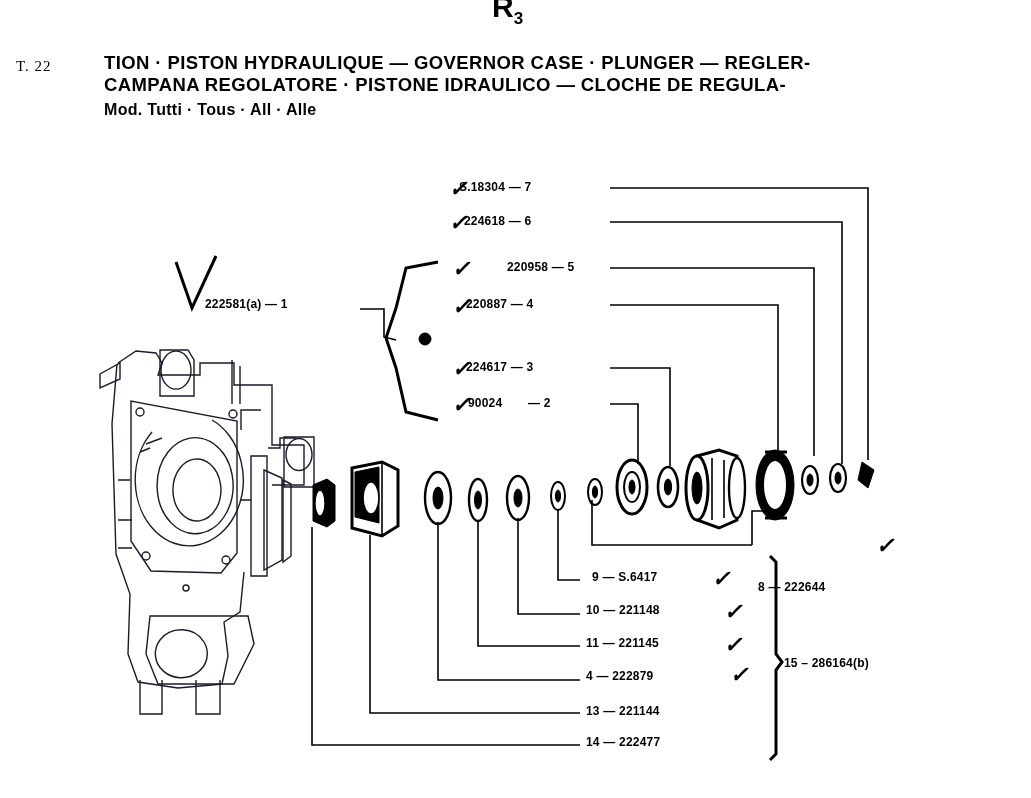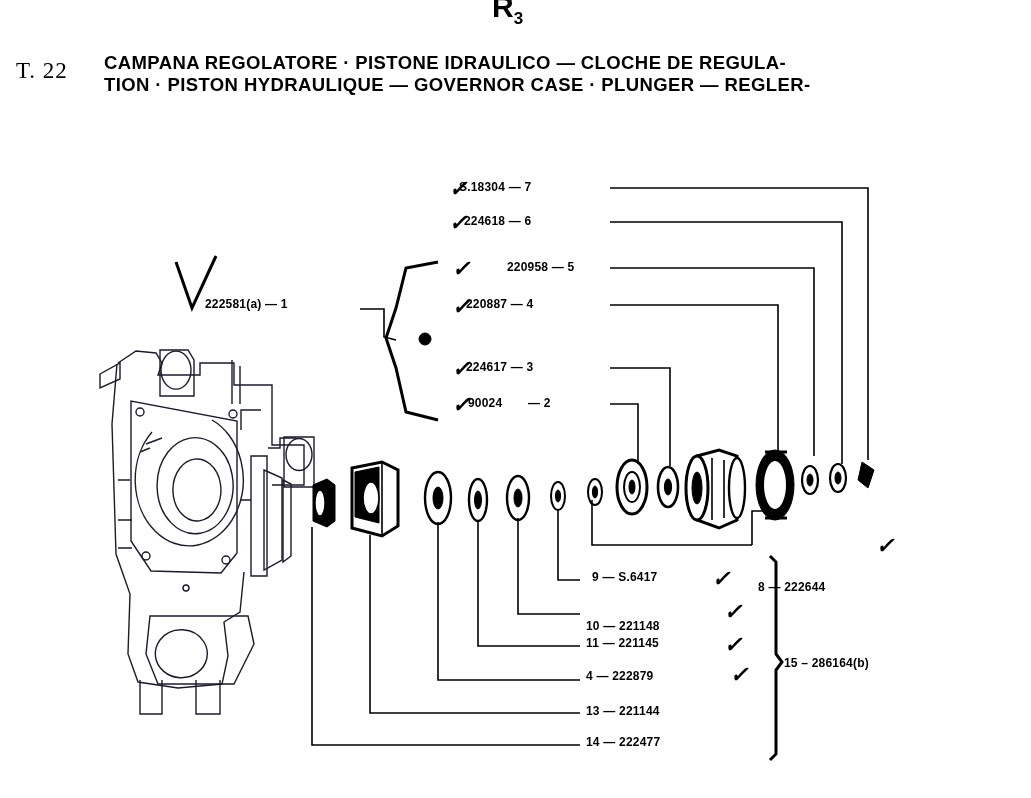--- a/index.html
+++ b/index.html
@@ -32,21 +32,21 @@
     letter-spacing: 0px;
   }
   .top-mark sub {
     font-size: 17px;
   }
   .plate-code {
     position: absolute;
     left: 16px;
     top: 58px;
     font-family: "Liberation Serif", serif;
-    font-size: 23px;
+    font-size: 15px;
     letter-spacing: 1px;
   }
   .title-block {
     position: absolute;
     left: 104px;
     top: 52px;
     width: 810px;
   }
   .title-line {
     font-family: "Liberation Sans", sans-serif;
@@ -96,22 +96,23 @@
 </head>
 <body>
 
 <div id="page">
 
   <div class="top-mark"><span>R</span><sub>3</sub></div>
 
   <div class="plate-code">T. 22</div>
 
   <div class="title-block">
+    <div class="title-line">TION · PISTON HYDRAULIQUE — GOVERNOR CASE · PLUNGER — REGLER-</div>
     <div class="title-line">CAMPANA REGOLATORE · PISTONE IDRAULICO — CLOCHE DE REGULA-</div>
-    <div class="title-line">TION · PISTON HYDRAULIQUE — GOVERNOR CASE · PLUNGER — REGLER-</div>
+    <div class="model-line">Mod. Tutti · Tous · All · Alle</div>
   </div>
 
   <svg class="layer" viewBox="0 0 1031 798">
 
     <g>
       <path class="mech" d="M118 363 l18 -12 l20 2 l6 10 l-4 12 l42 0 l0 -12 l34 0 l0 22 l38 0 l0 60 l32 0 l0 40 l-32 0"></path>
       <path class="mech" d="M100 374 l20 -11 l0 16 l-20 9 z"></path>
       <path class="mech" d="M117 364 l-5 60 l4 130 l14 40 l-2 60 l10 28 l40 6 l44 -4 l6 -28 l-4 -34 l16 -10 l4 -40"></path>
       <path class="mech" d="M131 401 l0 140 l20 30 l70 2 l16 -20 l0 -132 z"></path>
       <path class="mech" d="M152 432 a54 66 0 1 0 60 -12"></path>
@@ -292,21 +293,21 @@
   </div>
   <div class="check" style="left:876px; top:533px;">✓</div>
 
   <div class="lbl" style="left:592px; top:570px;">
     <span>9</span>
     <span>—</span>
     <span>S.6417</span>
   </div>
   <div class="check" style="left:712px; top:566px;">✓</div>
 
-  <div class="lbl" style="left:586px; top:603px;margin-top:16px;">
+  <div class="lbl" style="left:586px; top:603px;">
     <span>10</span>
     <span>—</span>
     <span>221148</span>
   </div>
   <div class="check" style="left:724px; top:599px;">✓</div>
 
   <div class="lbl" style="left:586px; top:636px;">
     <span>11</span>
     <span>—</span>
     <span>221145</span>

